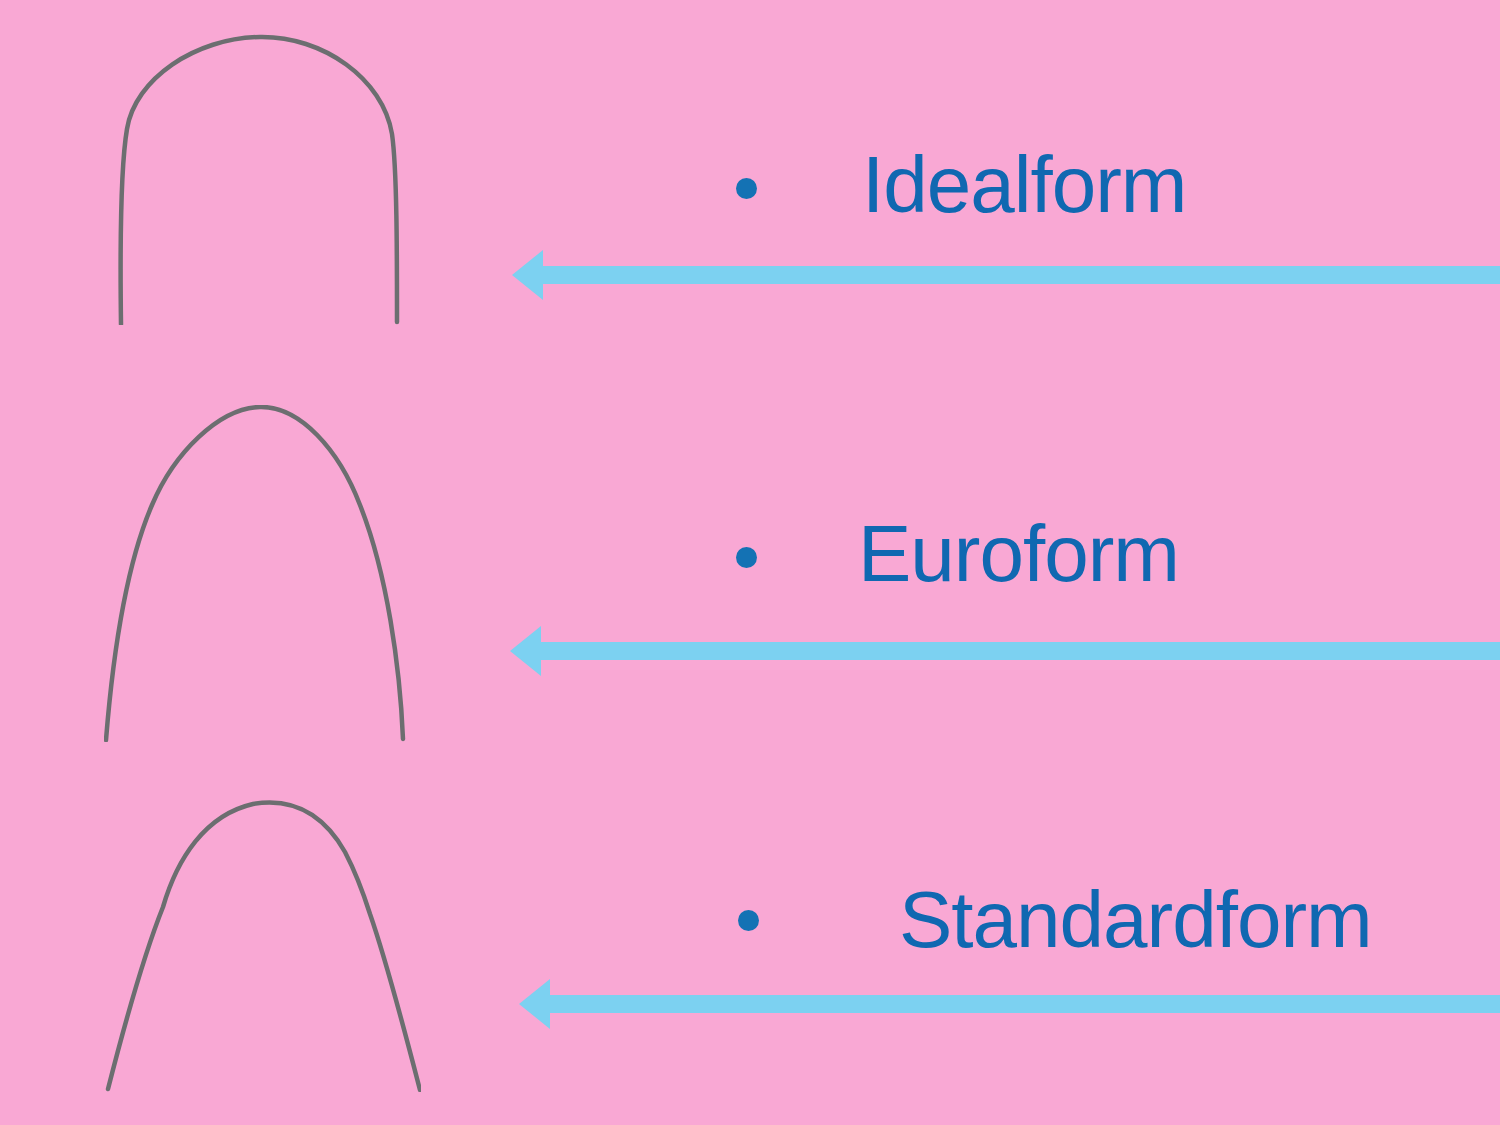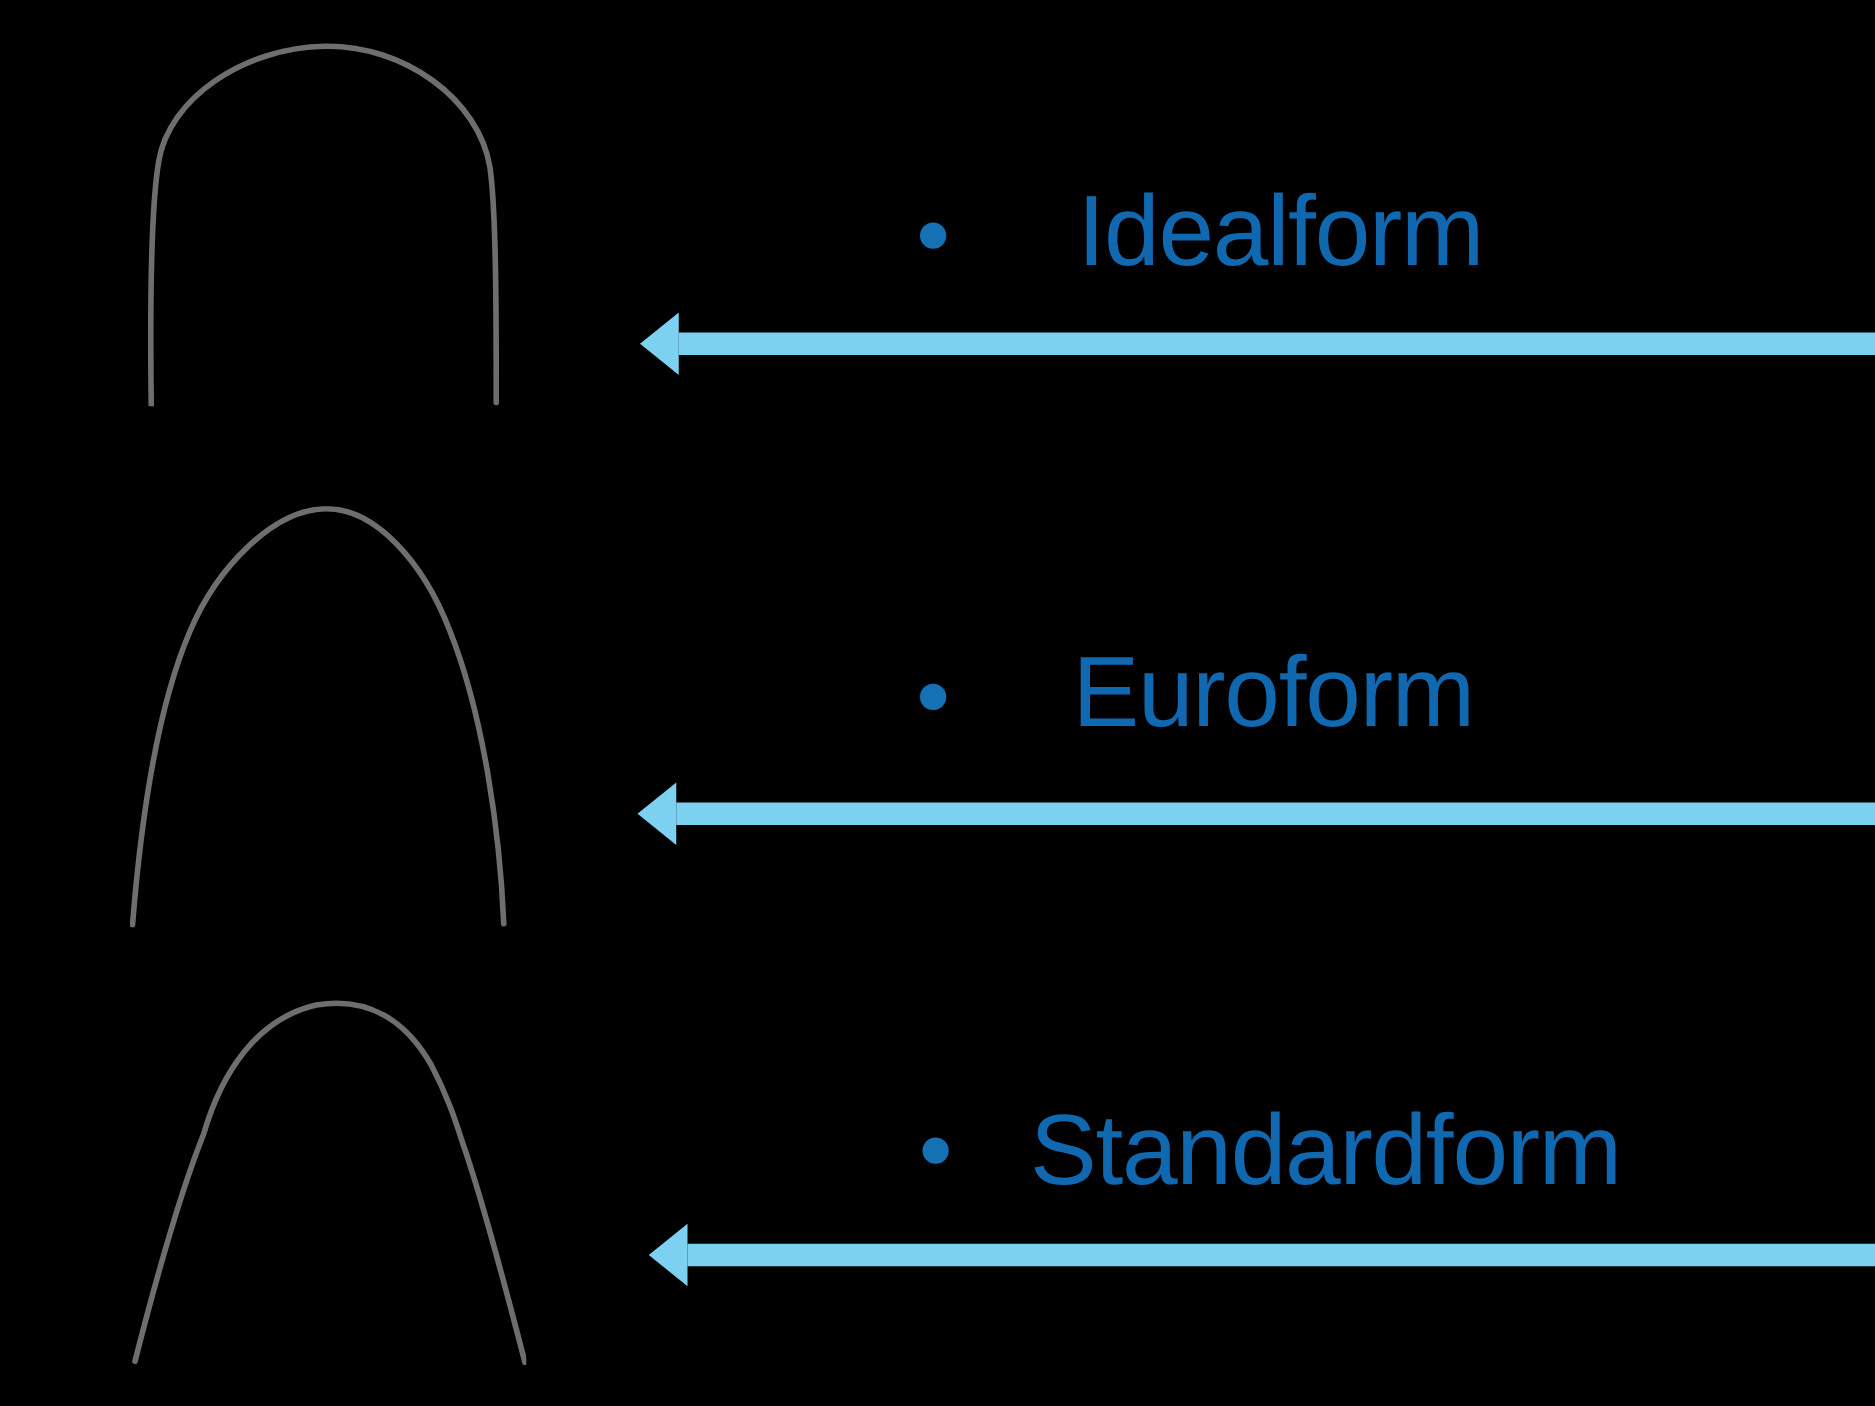--- a/index.html
+++ b/index.html
@@ -11,21 +11,21 @@
   :root {
     --label-color: #1068B1;
     --bullet-color: #1472B4;
     --arrow-color: #7CD1F1;
     --wire-color: #6C6E70;
   }
   .canvas {
     position: relative;
     width: 1500px;
     height: 1125px;
-    background: #000000;
+    background: #f9a8d4;
     overflow: hidden;
   }
   .arch {
     position: absolute;
   }
   .arch path {
     fill: none;
     stroke: var(--wire-color);
     stroke-width: 4.5;
     stroke-linecap: round;
@@ -70,21 +70,21 @@
   .label-1  { left: 862px; top: 145px; }
   .arrow-1  { left: 512px; top: 249px; height: 52px; }
   
   .arch-2   { left: 104px; top: 405px; }
   .bullet-2 { left: 736px; top: 547px; }
   .label-2  { left: 858px; top: 514px; text-align: right; }
   .arrow-2  { left: 510px; top: 626px; height: 50px; }
   
   .arch-3   { left: 105px; top: 797px; }
   .bullet-3 { left: 738px; top: 910px; }
-  .label-3  { left: 824px; top: 880px; }
+  .label-3  { left: 899px; top: 880px; }
   .arrow-3  { left: 519px; top: 979px; height: 50px; }
 </style>
 </head>
 <body style="background: rgb(255, 255, 255);">
 
 <div class="canvas">
 
   <section>
     <svg class="arch arch-1" width="285" height="291" viewBox="0 0 285 291">
       <path d="M 6 290 C 5 215, 6 130, 12 95 C 20 45, 80 4, 145 3 C 208 2, 268 45, 277 100 C 282 135, 282 220, 282 288"></path>

